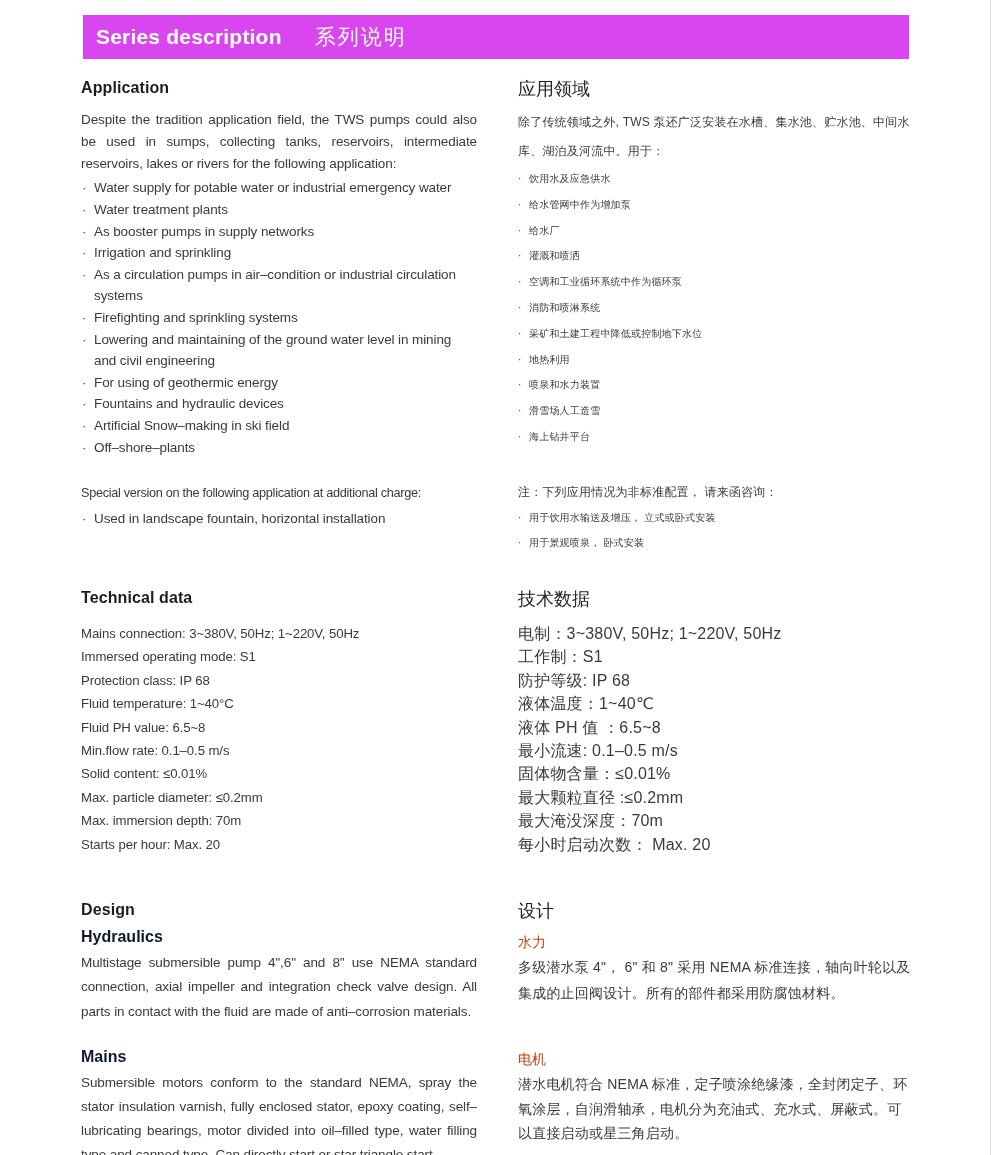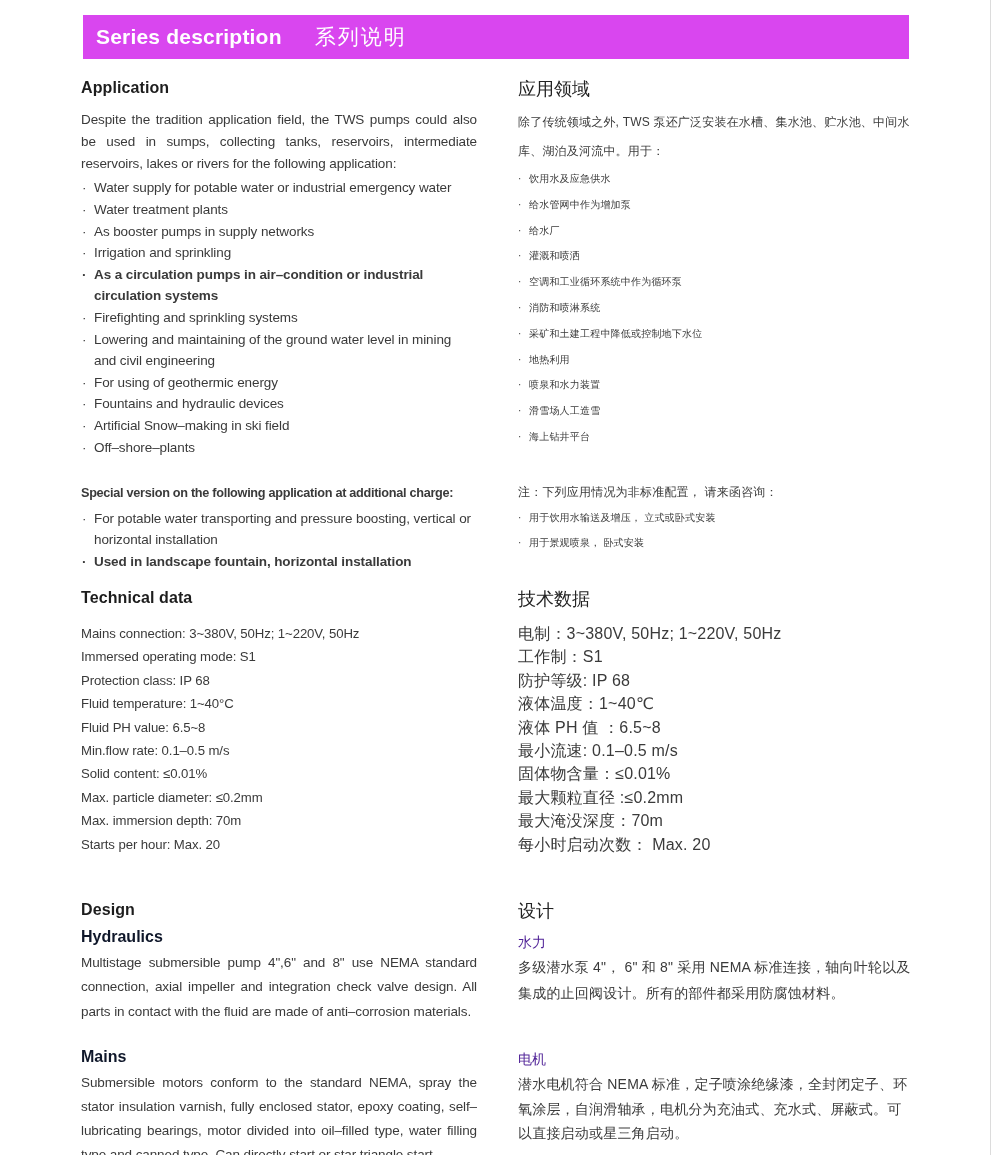--- a/index.html
+++ b/index.html
@@ -20,37 +20,37 @@
   .header-bar .t-zh{font-size:21px;font-weight:normal;margin-left:33px;letter-spacing:2px;}
 
   
   .col{position:absolute;width:396px;}
   .col-left{left:81px;}
   .col-right{left:518px;}
 
   h2.en{font-size:16px;line-height:20px;font-weight:bold;color:#1d1d1d;margin:0 0 11px 0;letter-spacing:.1px;}
   h2.zh{font-size:18px;line-height:22px;font-weight:normal;color:#222;margin:0 0 8px 0;}
   h3.en{font-size:16px;line-height:16px;font-weight:bold;color:#0f172a;margin:0 0 6px 0;}
-  h3.zh{font-size:14px;line-height:18px;font-weight:normal;color:#4c1d95;margin:0 0 4px 0;}
+  h3.zh{font-size:14px;line-height:18px;font-weight:normal;color:#c2410c;margin:0 0 4px 0;}
 
   p{margin:0;}
   .p-en{font-size:13.5px;line-height:21.8px;text-align:justify;letter-spacing:-0.1px;}
   .p-zh{font-size:12px;line-height:29px;letter-spacing:.2px;}
 
   ul{list-style:none;margin:0;padding:0;}
   ul.bl-en{margin-top:3px;}
   ul.bl-en li{
     position:relative;padding-left:13px;font-size:13.5px;line-height:21.6px;letter-spacing:-0.1px;
   }
   ul.bl-en li:before{content:"\00B7";position:absolute;left:1px;}
   ul.bl-zh li{
     position:relative;padding-left:11px;font-size:10px;line-height:25.8px;letter-spacing:.2px;
   }
   ul.bl-zh li:before{content:"\00B7";position:absolute;left:0;}
-  li.tight, p.tight{font-size:12.7px;letter-spacing:-0.3px;font-weight:bold;}
+  li.tight, p.tight{font-size:12.7px;letter-spacing:-0.3px;}
 
   .special{margin-top:25px;}
   .special .p-en{line-height:21.6px;}
   .note-zh{margin-top:30px;}
   .note-zh p, .note-zh li{line-height:25px !important;}
 
   ul.tech-en li{font-size:13.2px;line-height:23.4px;letter-spacing:-0.1px;}
   ul.tech-zh li{font-size:16px;line-height:23.4px;letter-spacing:.2px;}
 
   .sec-app{top:78px;}
@@ -87,21 +87,20 @@
     <li>Firefighting and sprinkling systems</li>
     <li>Lowering and maintaining of the ground water level in mining and civil engineering</li>
     <li>For using of geothermic energy</li>
     <li>Fountains and hydraulic devices</li>
     <li>Artificial Snow–making in ski field</li>
     <li>Off–shore–plants</li>
   </ul>
   <div class="special">
     <p class="p-en tight">Special version on the following application at additional charge:</p>
     <ul class="bl-en">
-      <li>For potable water transporting and pressure boosting, vertical or horizontal installation</li>
       <li class="tight">Used in landscape fountain, horizontal installation</li>
     </ul>
   </div>
 </div>
 
 <div class="col col-left sec sec-tech">
   <h2 class="en" style="margin-bottom:14px;">Technical data</h2>
   <ul class="tech-en">
     <li>Mains connection: 3~380V, 50Hz; 1~220V, 50Hz</li>
     <li>Immersed operating mode: S1</li>

